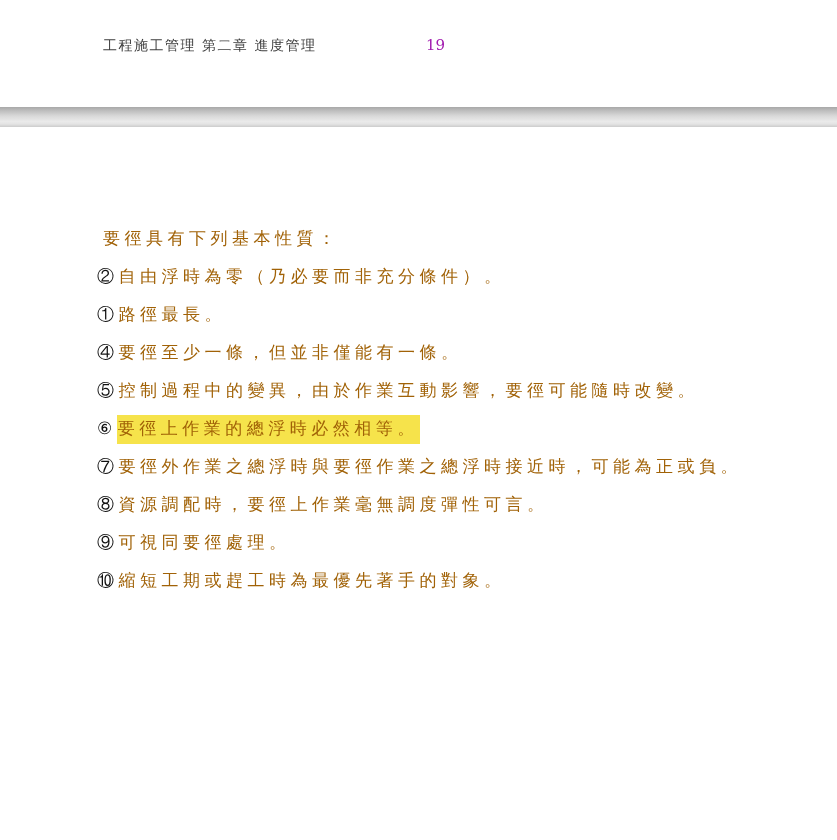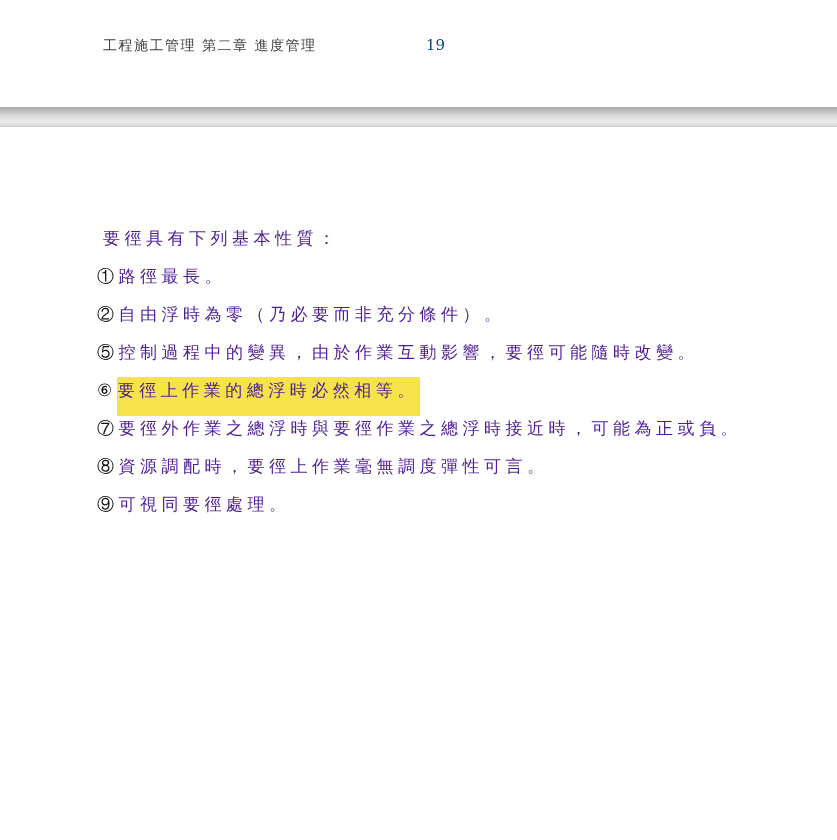--- a/index.html
+++ b/index.html
@@ -29,21 +29,21 @@
     font-size: 14px;
     letter-spacing: 1.5px;
     color: #3d3d3d;
     white-space: nowrap;
   }
   .page-number {
     position: absolute;
     left: 426px;
     top: 36px;
     font-size: 15px;
-    color: #0c4a6e;
+    color: #a21caf;
   }
   .separator-bar {
     position: absolute;
     left: 0;
     top: 107px;
     width: 837px;
     height: 20px;
     background: linear-gradient(to bottom,
       #a8a8a8 0%,
       #bdbdbd 18%,
@@ -65,55 +65,61 @@
     color: #111111;
     white-space: nowrap;
   }
   .intro-line {
     padding-left: 6px;
   }
   .marker {
     color: #111111;
   }
   .item-text {
-    color: #4c1d95;
+    color: #a16207;
   }
   .item-text.hl {
     background: #f6e34b;
-    padding: 3px 1px 16px 1px;
+    padding: 3px 1px 6px 1px;
   }
 </style>
 </head>
 <body>
 
 <div class="page-header">
   <span class="header-title">工程施工管理 第二章 進度管理</span>
   <span class="page-number">19</span>
 </div>
 
 <div class="separator-bar"></div>
 
 <div class="content">
   <div class="line intro-line">
     <span class="item-text">要徑具有下列基本性質：</span>
   </div>
   <div class="line">
+    <span class="marker">②</span><span class="item-text">自由浮時為零（乃必要而非充分條件）。</span>
+  </div>
+  <div class="line">
     <span class="marker">①</span><span class="item-text">路徑最長。</span>
   </div>
   <div class="line">
-    <span class="marker">②</span><span class="item-text">自由浮時為零（乃必要而非充分條件）。</span>
+    <span class="marker">④</span><span class="item-text">要徑至少一條，但並非僅能有一條。</span>
   </div>
   <div class="line">
     <span class="marker">⑤</span><span class="item-text">控制過程中的變異，由於作業互動影響，要徑可能隨時改變。</span>
   </div>
   <div class="line">
     <span class="marker">⑥</span><span class="item-text hl">要徑上作業的總浮時必然相等。</span>
   </div>
   <div class="line">
     <span class="marker">⑦</span><span class="item-text">要徑外作業之總浮時與要徑作業之總浮時接近時，可能為正或負。</span>
   </div>
   <div class="line">
     <span class="marker">⑧</span><span class="item-text">資源調配時，要徑上作業毫無調度彈性可言。</span>
   </div>
   <div class="line">
     <span class="marker">⑨</span><span class="item-text">可視同要徑處理。</span>
   </div>
+  <div class="line">
+    <span class="marker">⑩</span><span class="item-text">縮短工期或趕工時為最優先著手的對象。</span>
+  </div>
 </div>
 
 </body></html>

